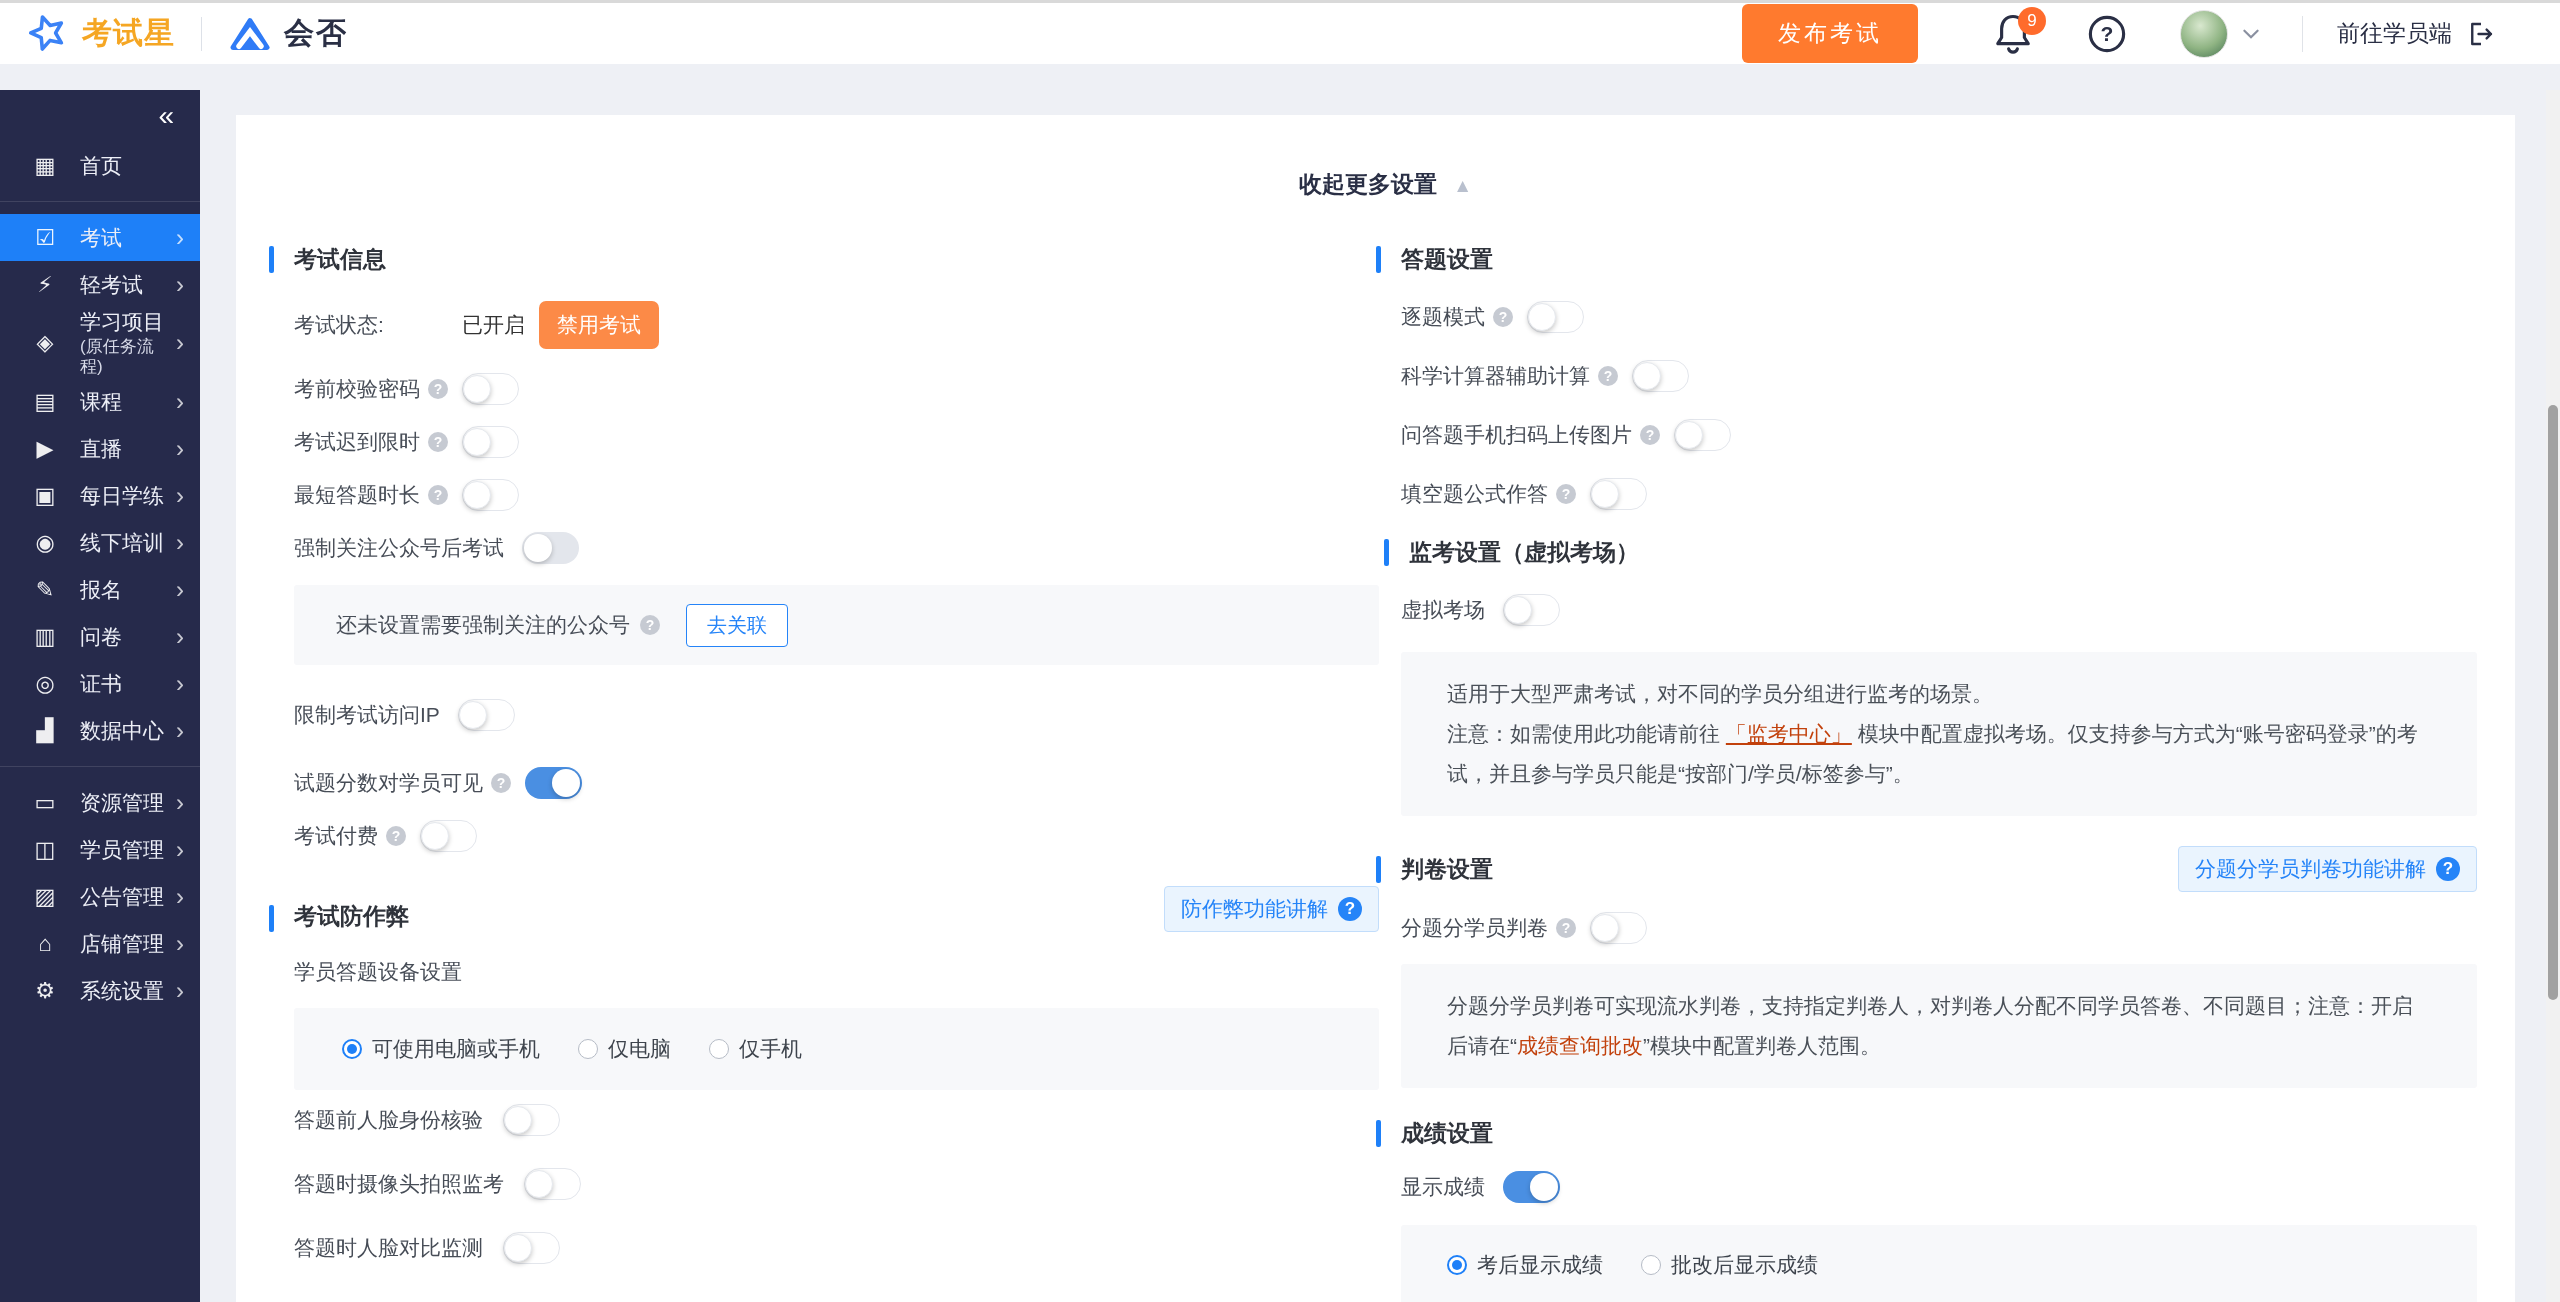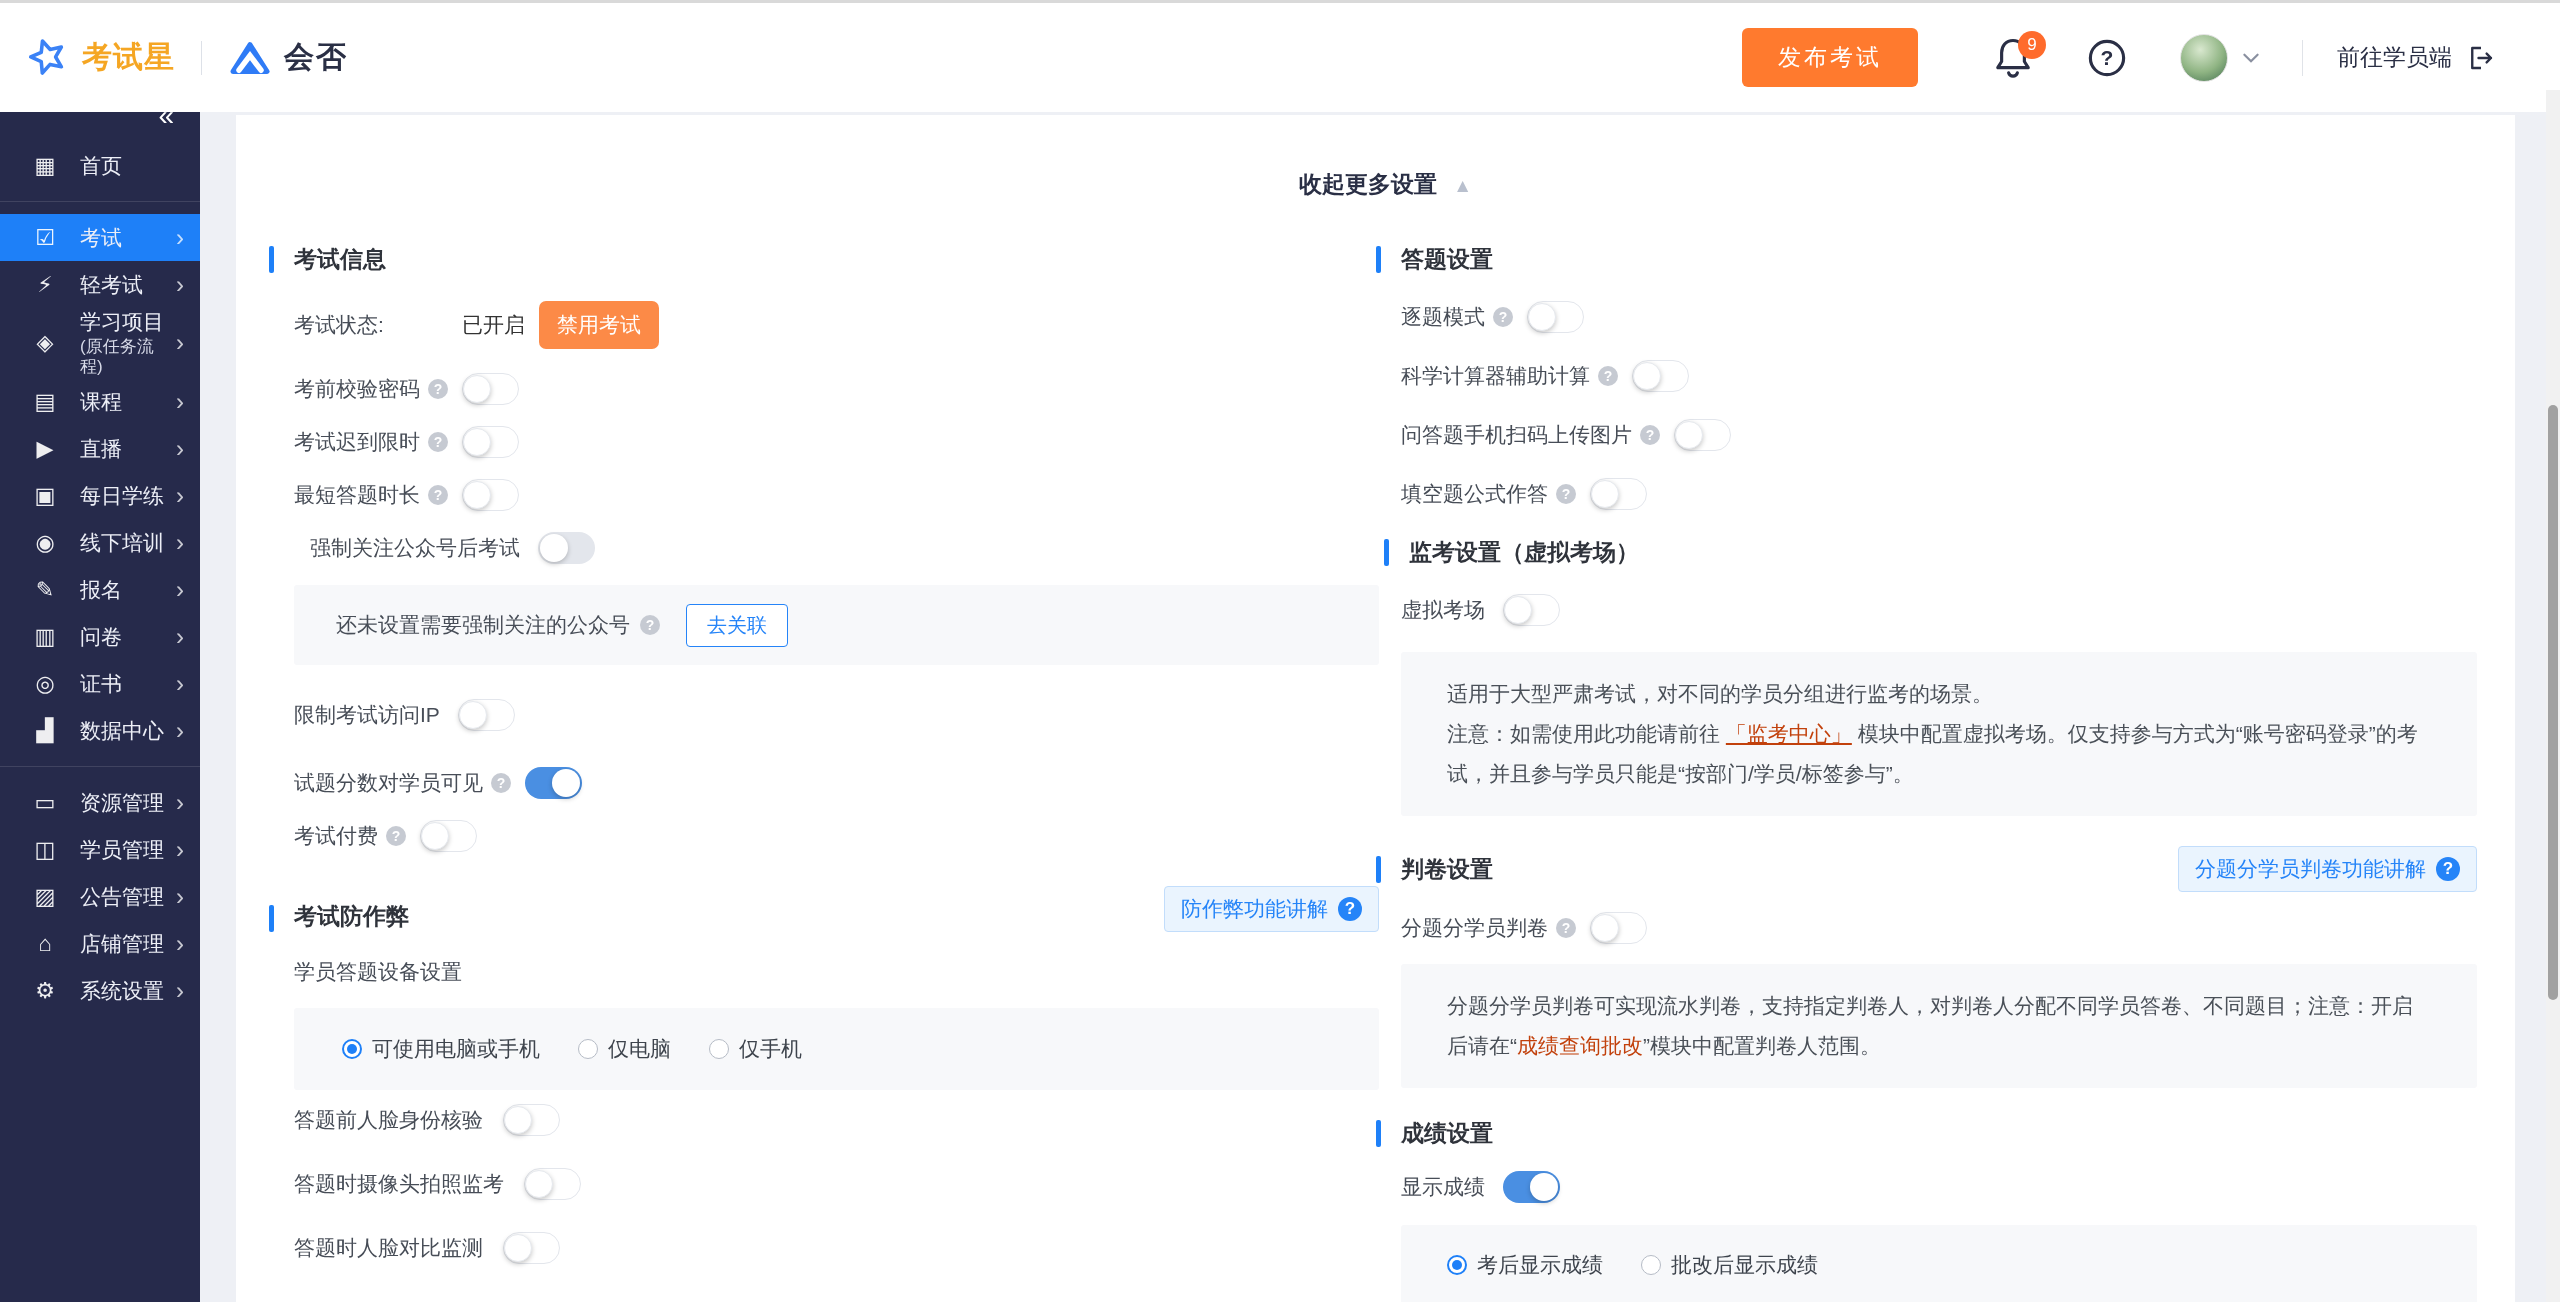--- a/index.html
+++ b/index.html
@@ -1,21 +1,21 @@
 <!DOCTYPE html>
 <html><head>
 <meta charset="utf-8">
 <style>
   * { box-sizing: border-box; margin: 0; padding: 0; }
   html,body { width:2560px; height:1302px; overflow:hidden;
     font-family:"Liberation Sans","DejaVu Sans",sans-serif; background:#EEF0F5; color:#444B55; }
   .topline { position:absolute; top:0; left:0; width:2560px; height:3px; background:#D9D9D9; z-index:60; }
 
   
-  .header { position:absolute; top:3px; left:0; width:2560px; height:109px; background:#fff;
+  .header { position:absolute; top:3px; left:0; width:2560px; height:61px; background:#fff;
     display:flex; align-items:center; padding:0 64px 0 26px; z-index:50; }
   .brand { display:flex; align-items:center; gap:12px; }
   .brand-star { width:44px; height:44px; }
   .brand-name { font-size:30px; font-weight:bold; color:#F5A623; letter-spacing:1px; }
   .brand-div { width:1px; height:34px; background:#DDE1E8; margin:0 14px; }
   .brand-mark { width:44px; height:36px; }
   .brand-name2 { font-size:30px; font-weight:600; color:#2A2F45; letter-spacing:2px; }
   .header-right { margin-left:auto; display:flex; align-items:center; }
   .publish-btn { background:#FF7A2E; color:#fff; font-size:23px; padding:14px 36px; border:none;
     border-radius:6px; letter-spacing:3px; cursor:pointer; }
@@ -297,21 +297,21 @@
             </span>
         </div>
         <div class="row">
           <span class="row-label">最短答题时长</span>
           <span class="q-gray">?</span>
           <span class="sw off">
               <span class="knob"></span>
             </span>
         </div>
         <div class="row">
-          <span class="row-label" style="margin-right:18px;margin-left:16px;">强制关注公众号后考试</span>
+          <span class="row-label" style="margin-right:18px;">强制关注公众号后考试</span>
           <span class="sw gray">
               <span class="knob"></span>
             </span>
         </div>
 
         <div class="grey-box wechat-box">
           <span>还未设置需要强制关注的公众号</span>
           <span class="q-gray" style="margin-left:10px;margin-right:0;">?</span>
           <button class="link-btn">去关联</button>
         </div>

